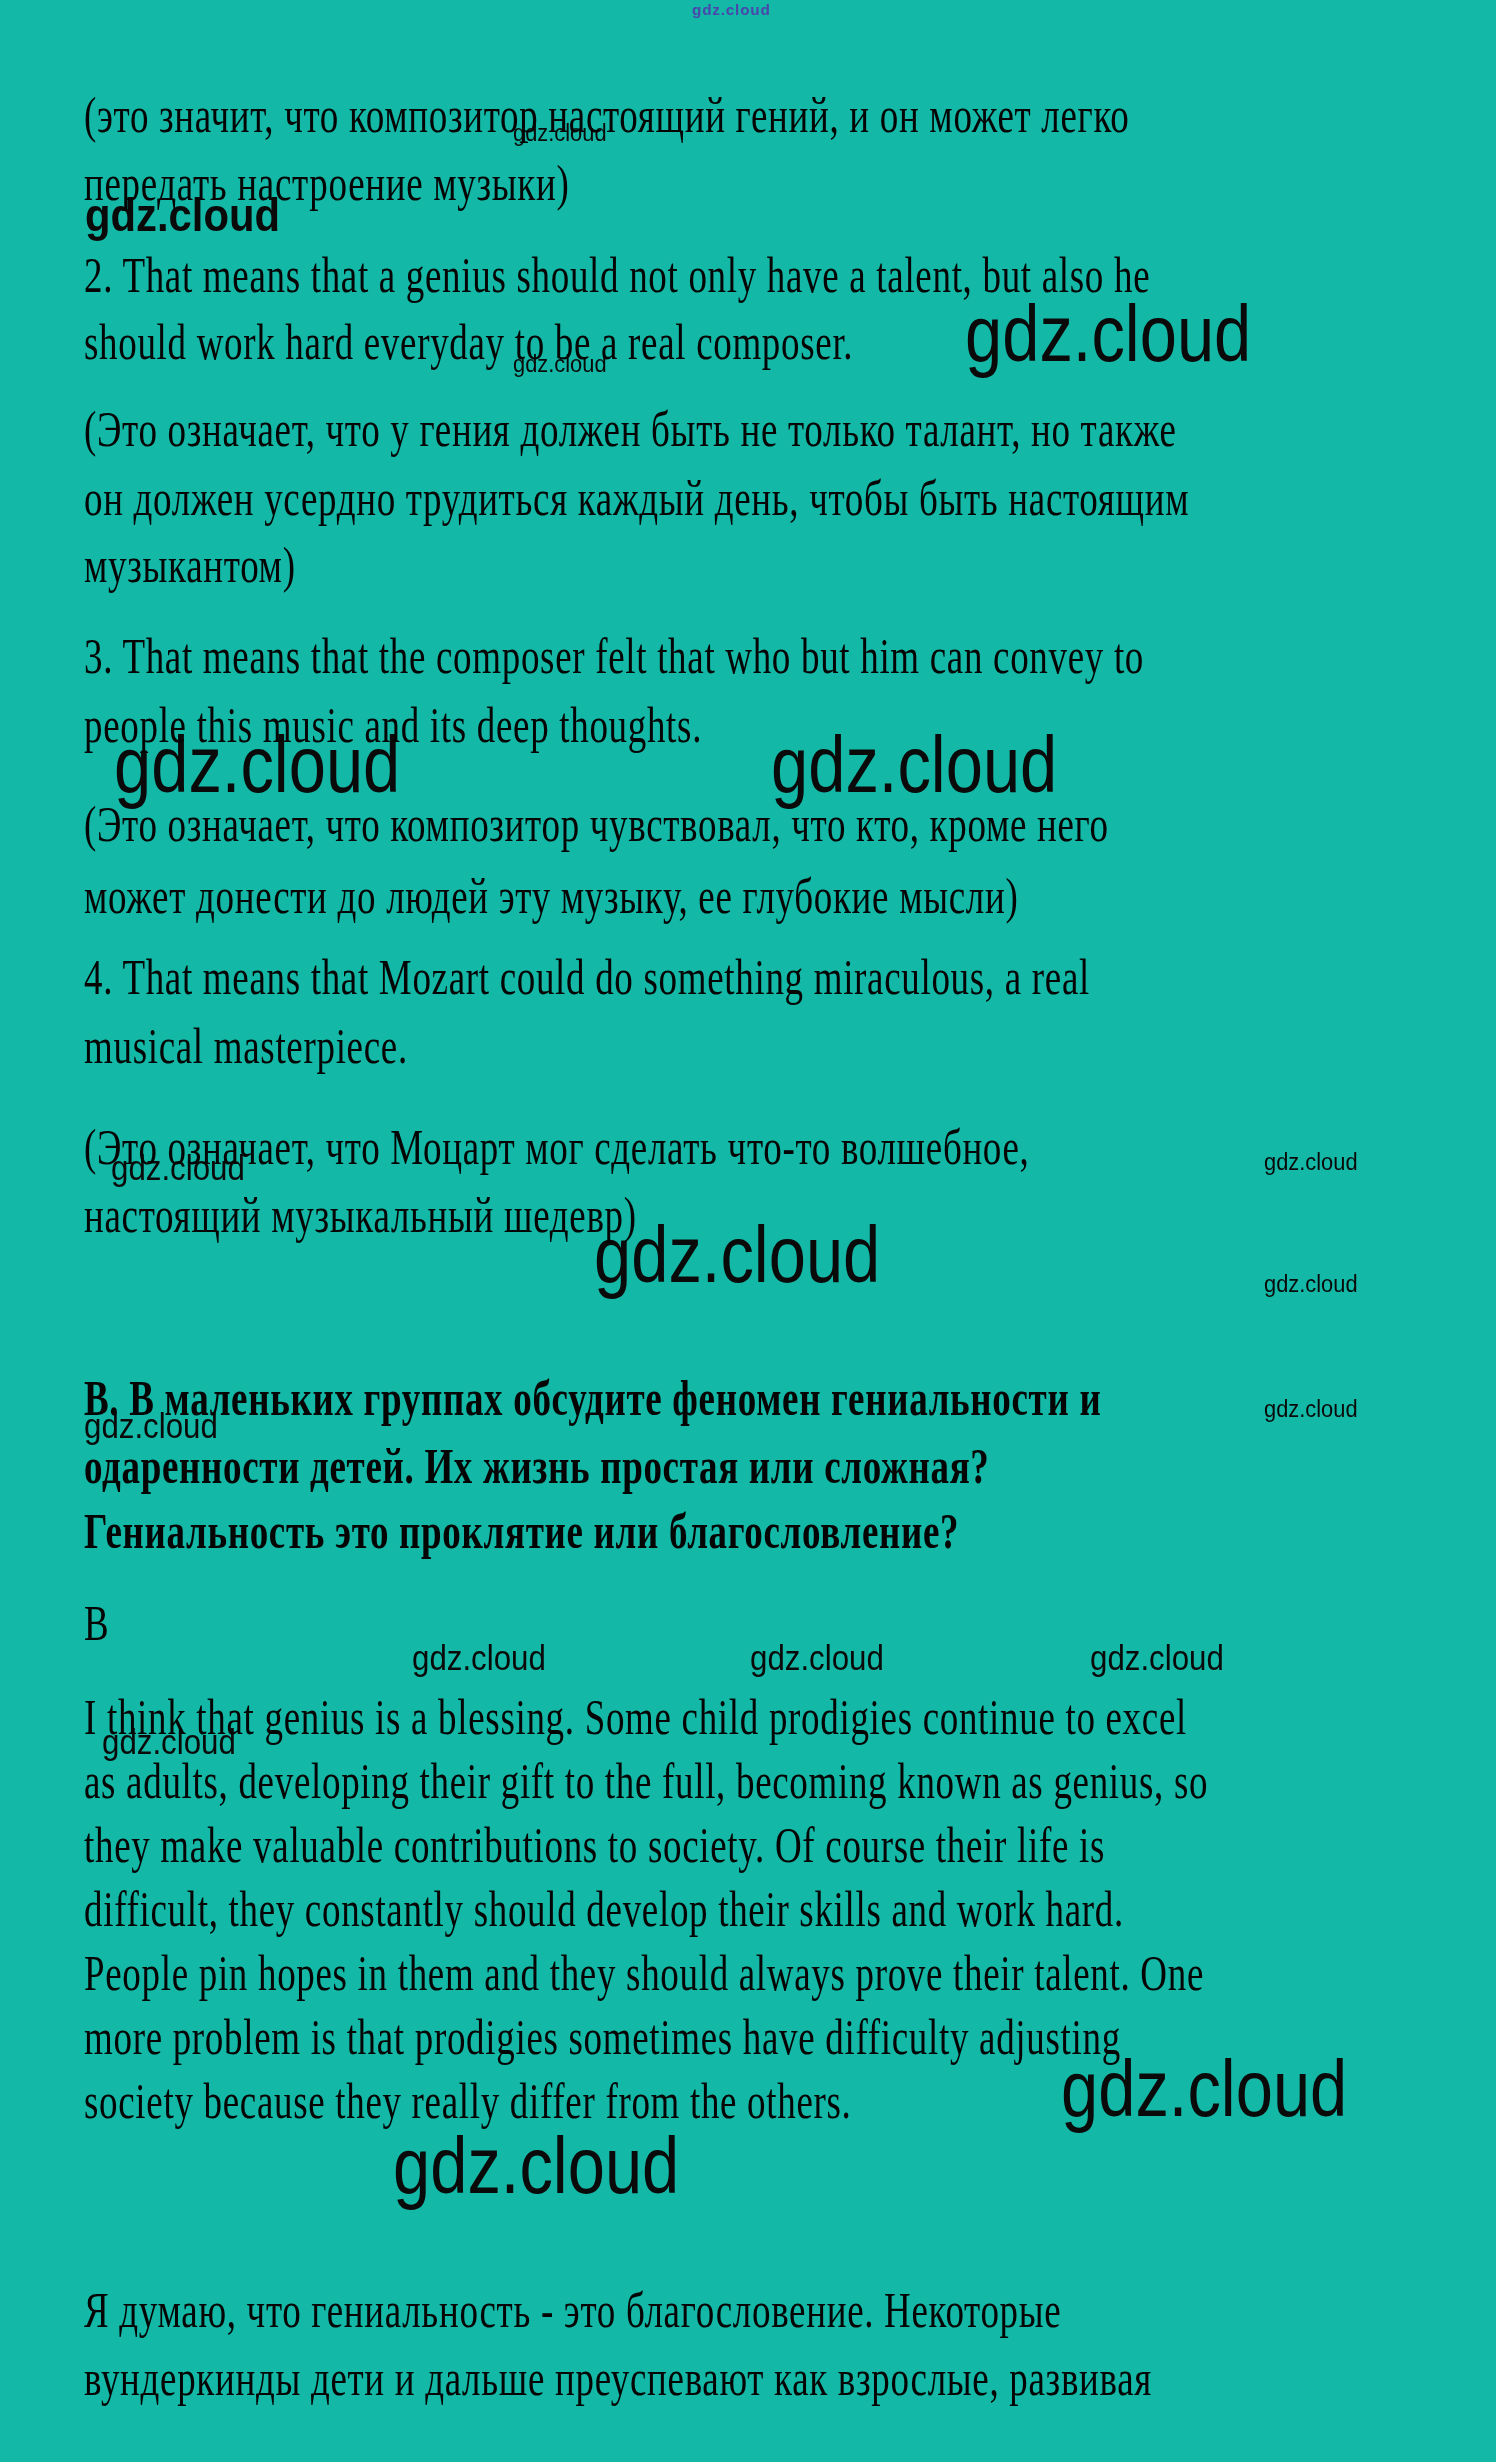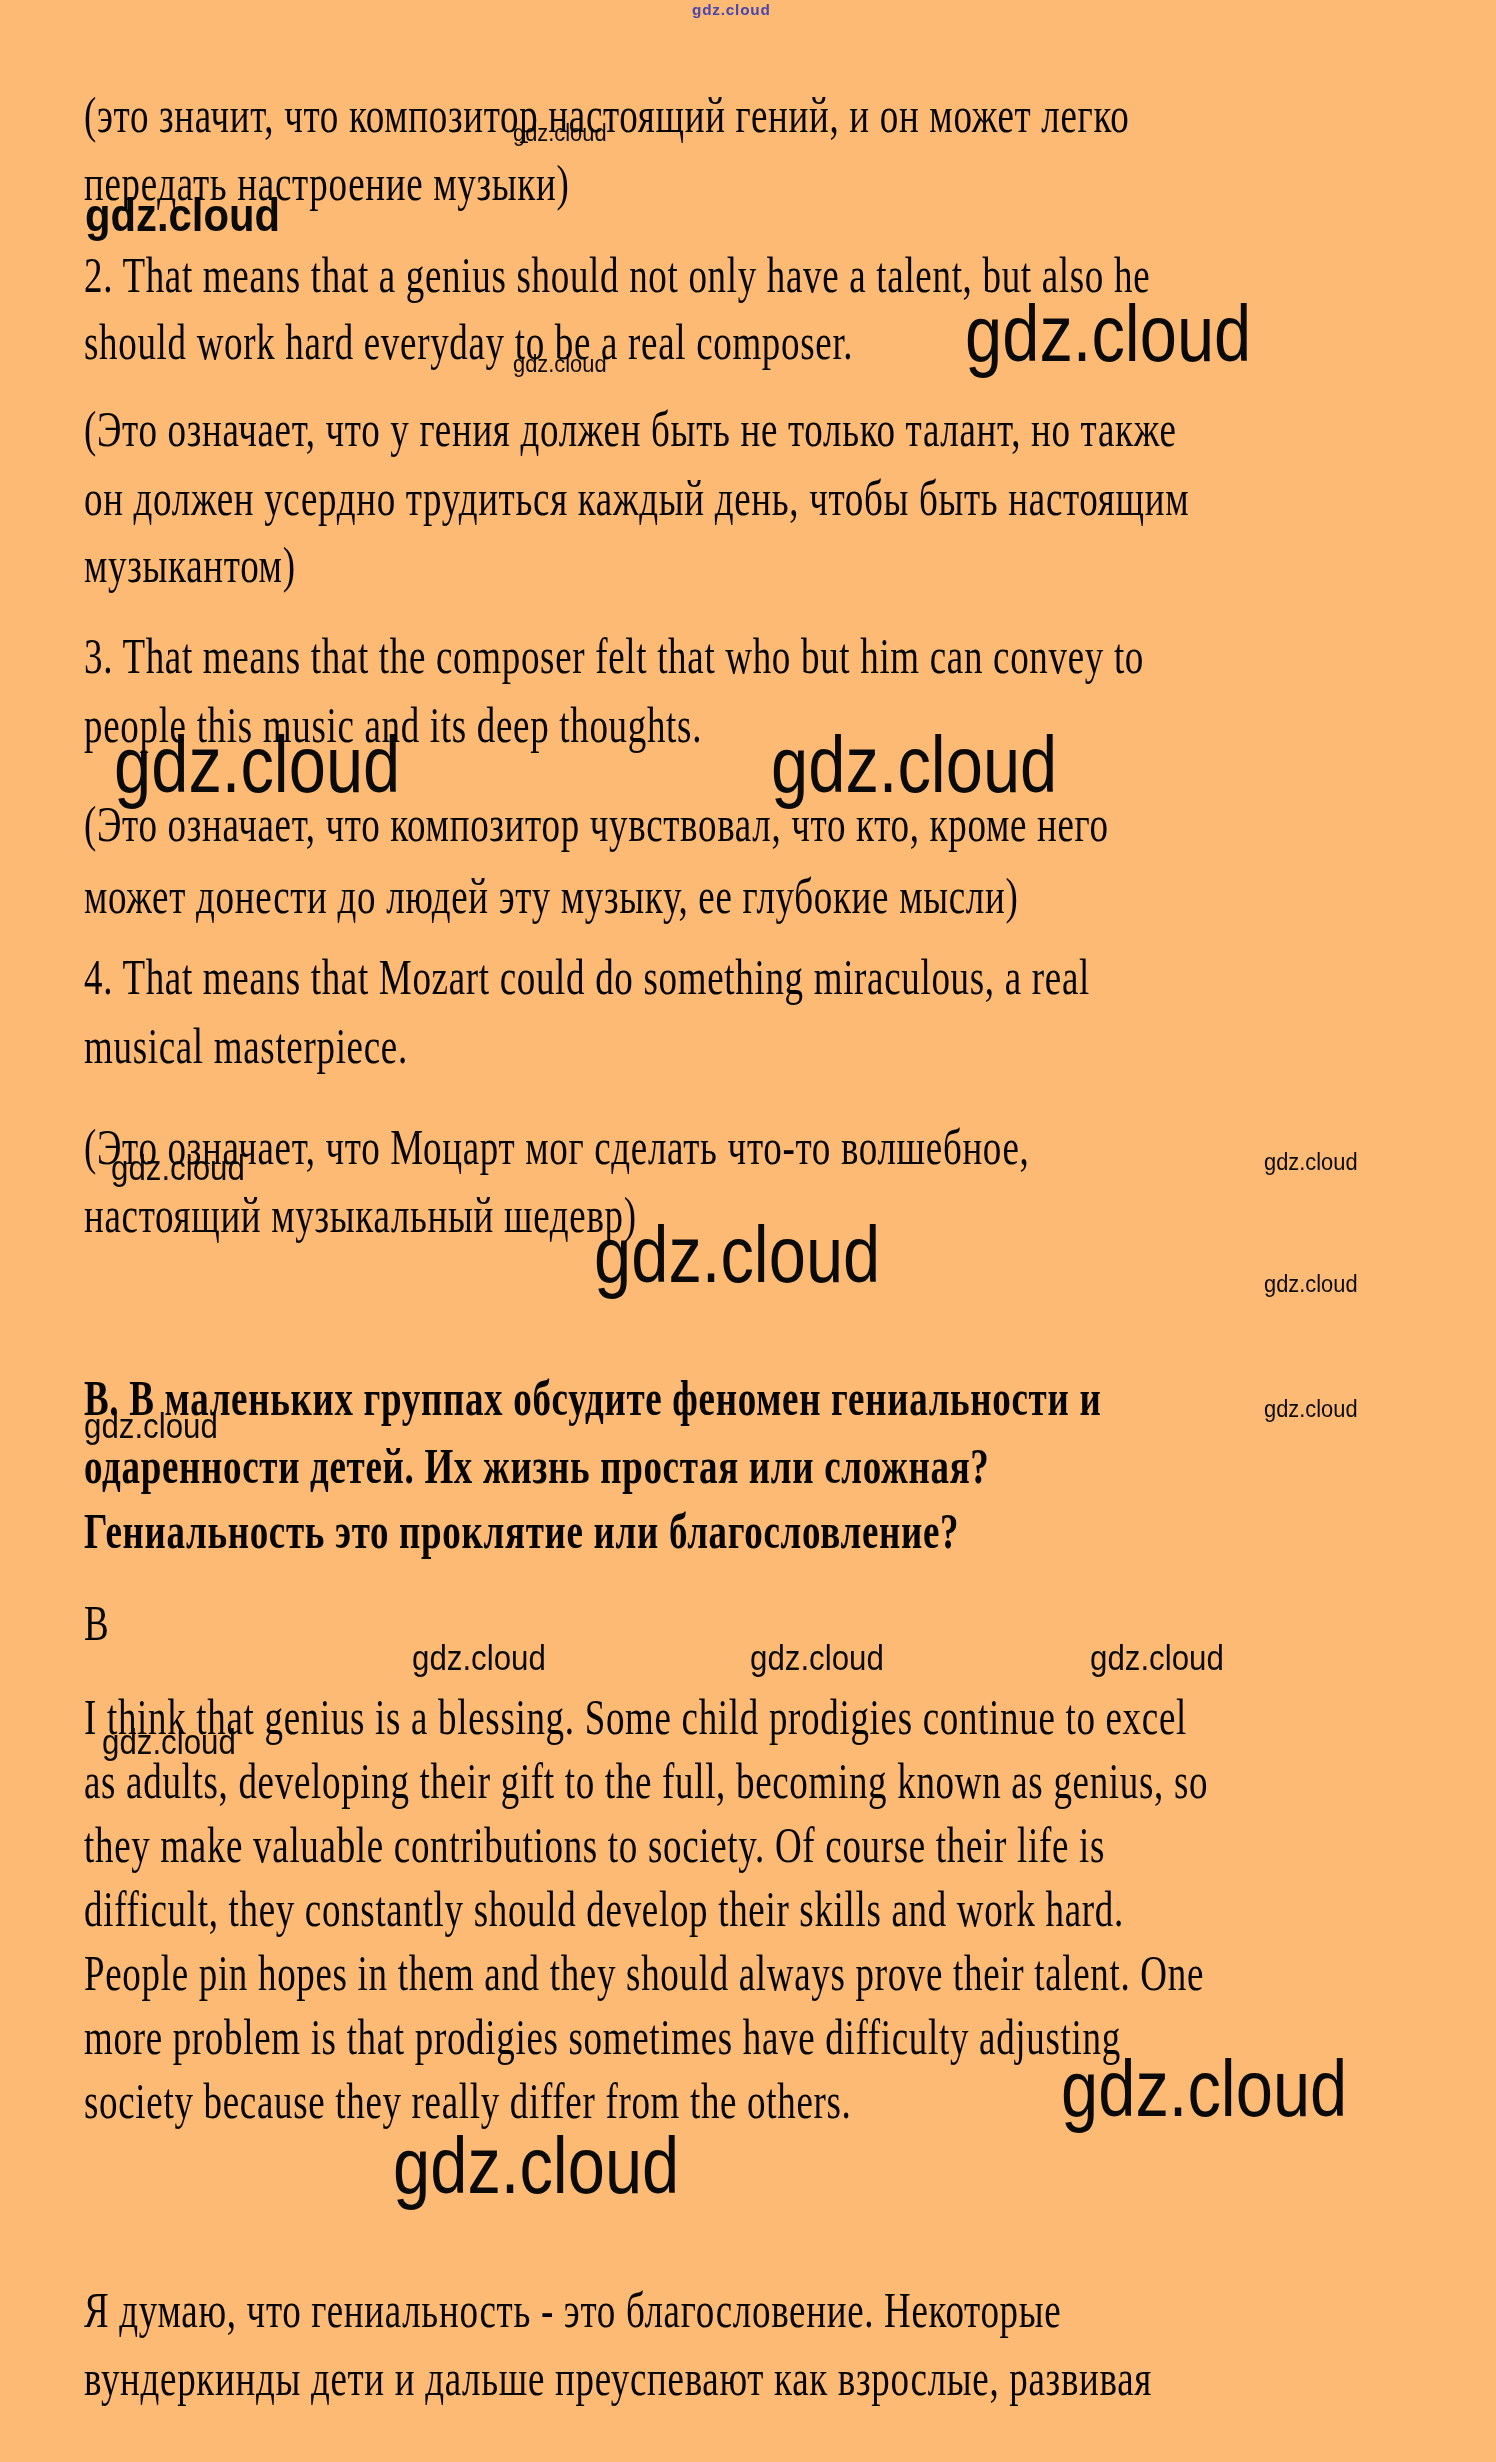--- a/index.html
+++ b/index.html
@@ -1,20 +1,20 @@
 <!DOCTYPE html>
 <html style="font-size:12.2px"><head>
 <meta charset="utf-8">
 <style>
   html,body{margin:0;padding:0;background:#ffffff;}
   .page{
     position:relative;
     width:1496px;
     height:2462px;
-    background:#fdba74;
+    background:#14b8a6;
     overflow:hidden;
     font-family:"Liberation Serif",serif;
   }
   
   .ln{
     position:absolute;
     white-space:nowrap;
     font-family:"Liberation Serif",serif;
     font-size:43px;
     line-height:1.05;

